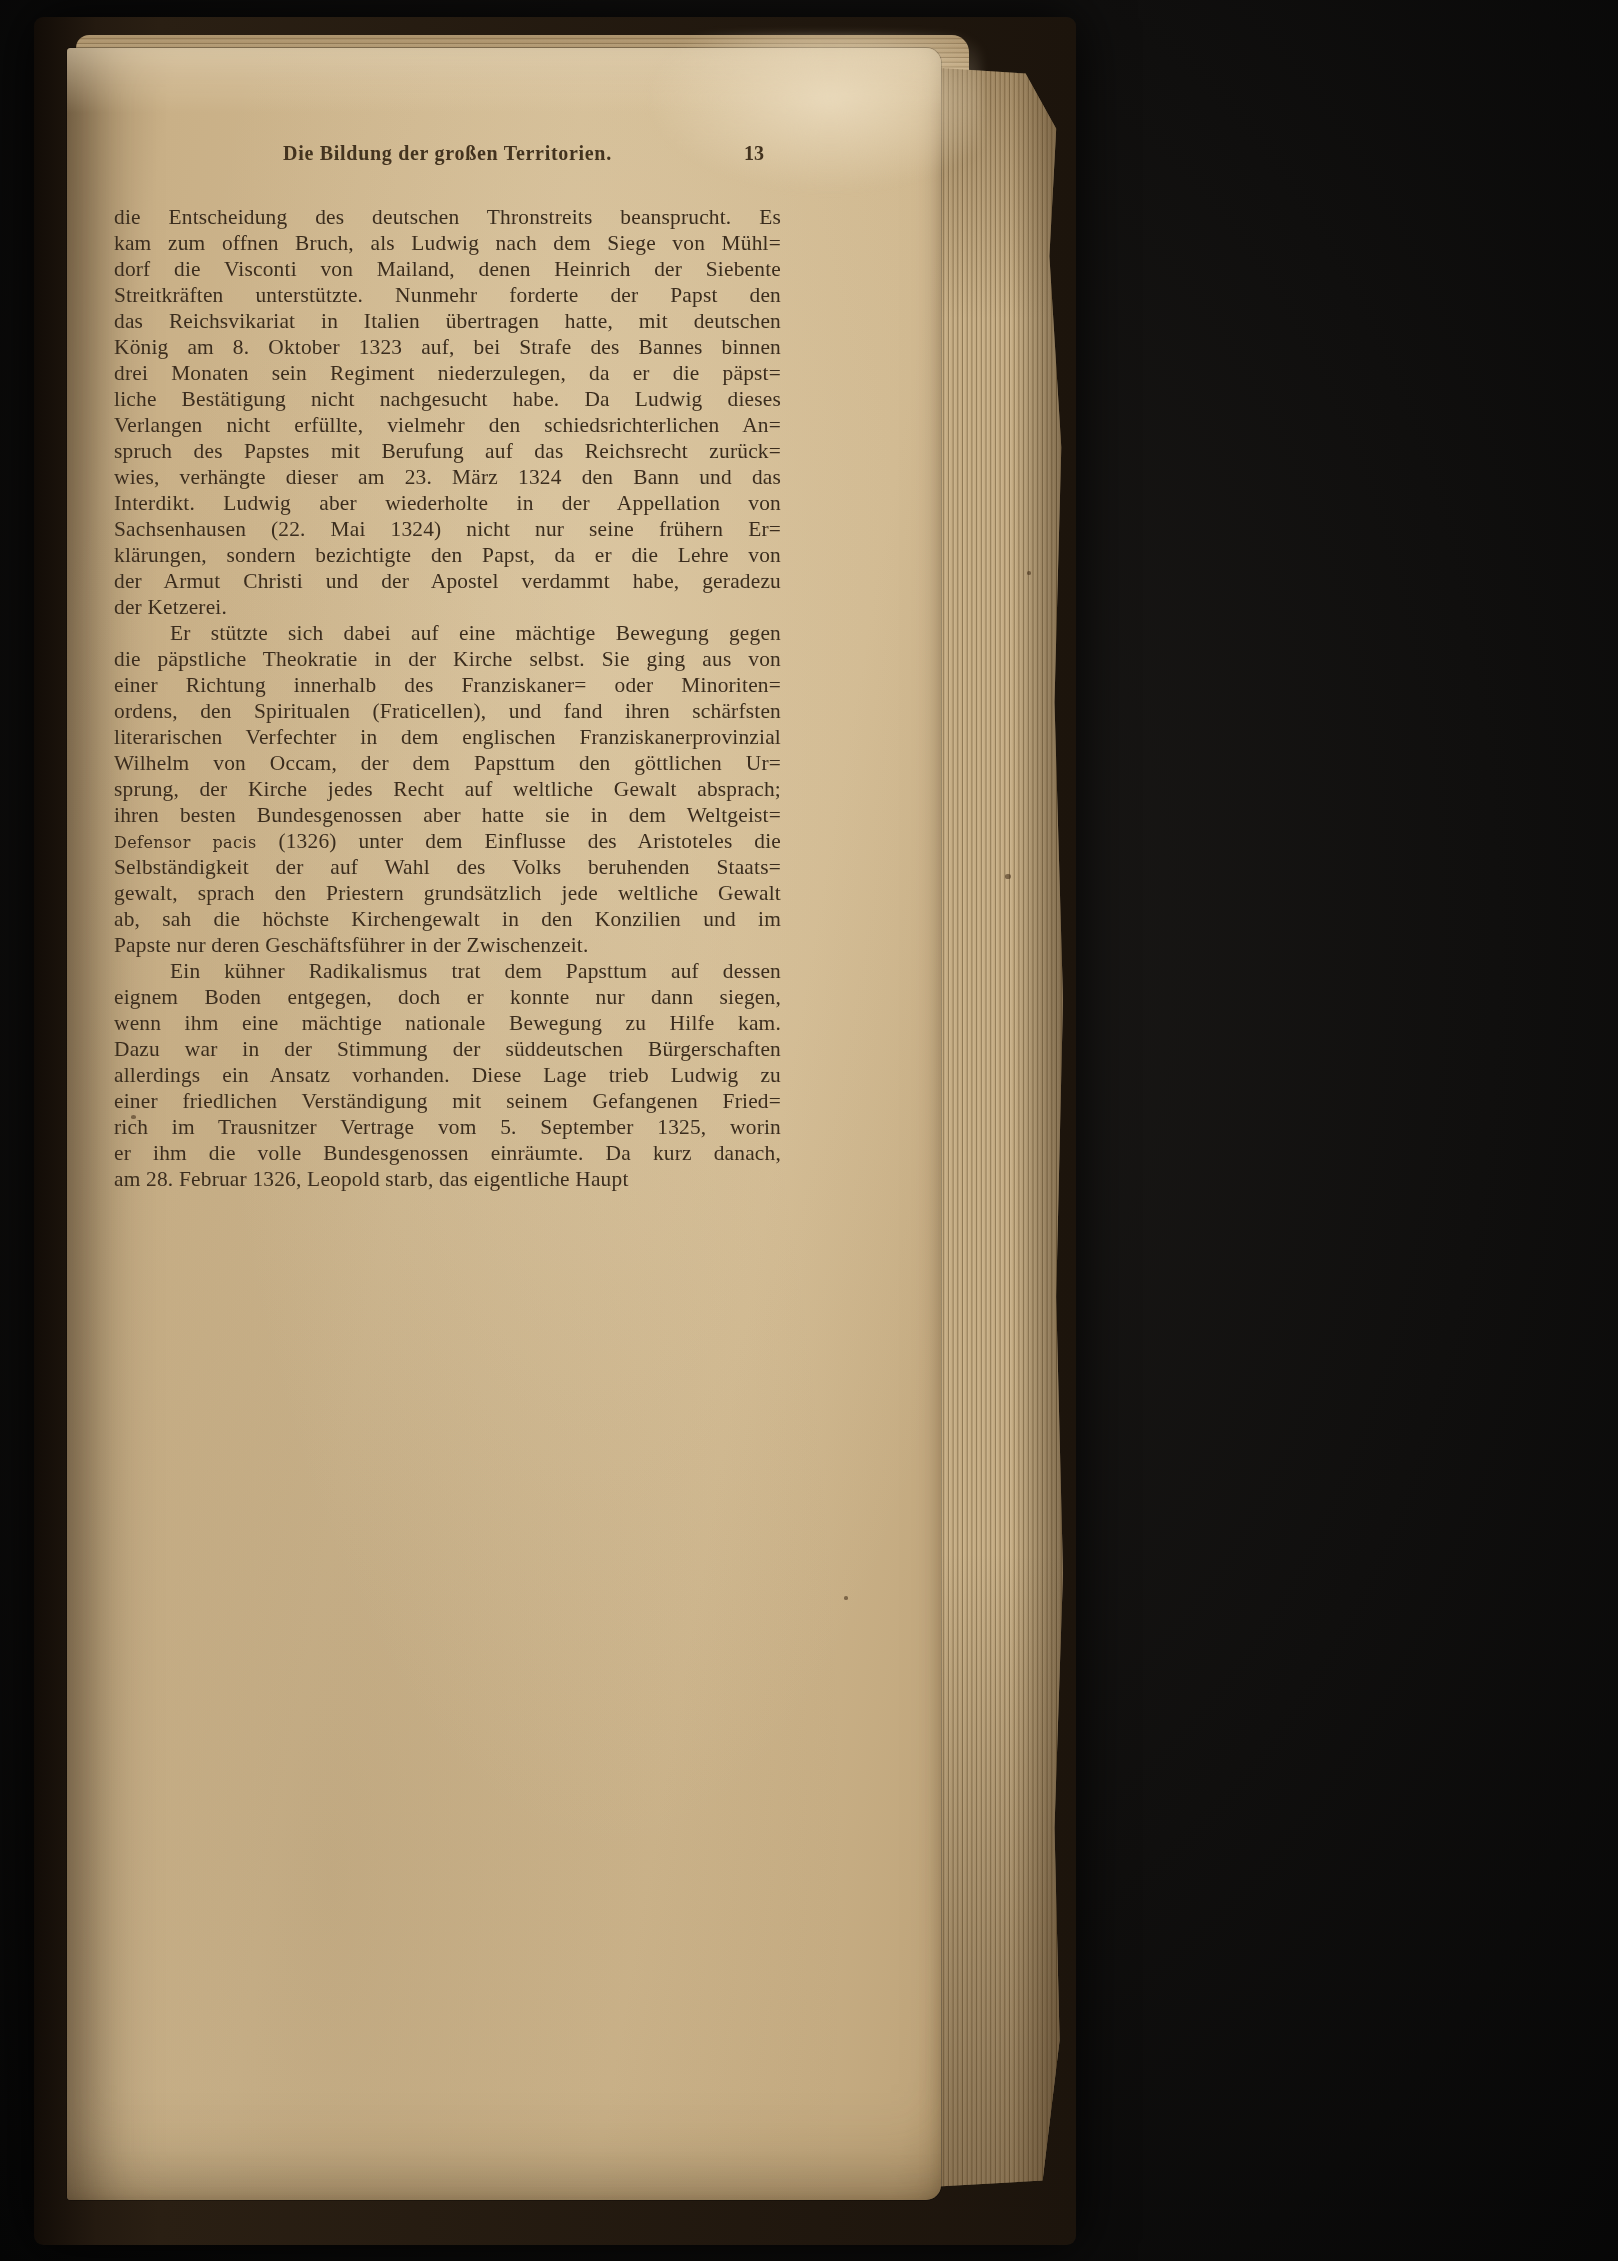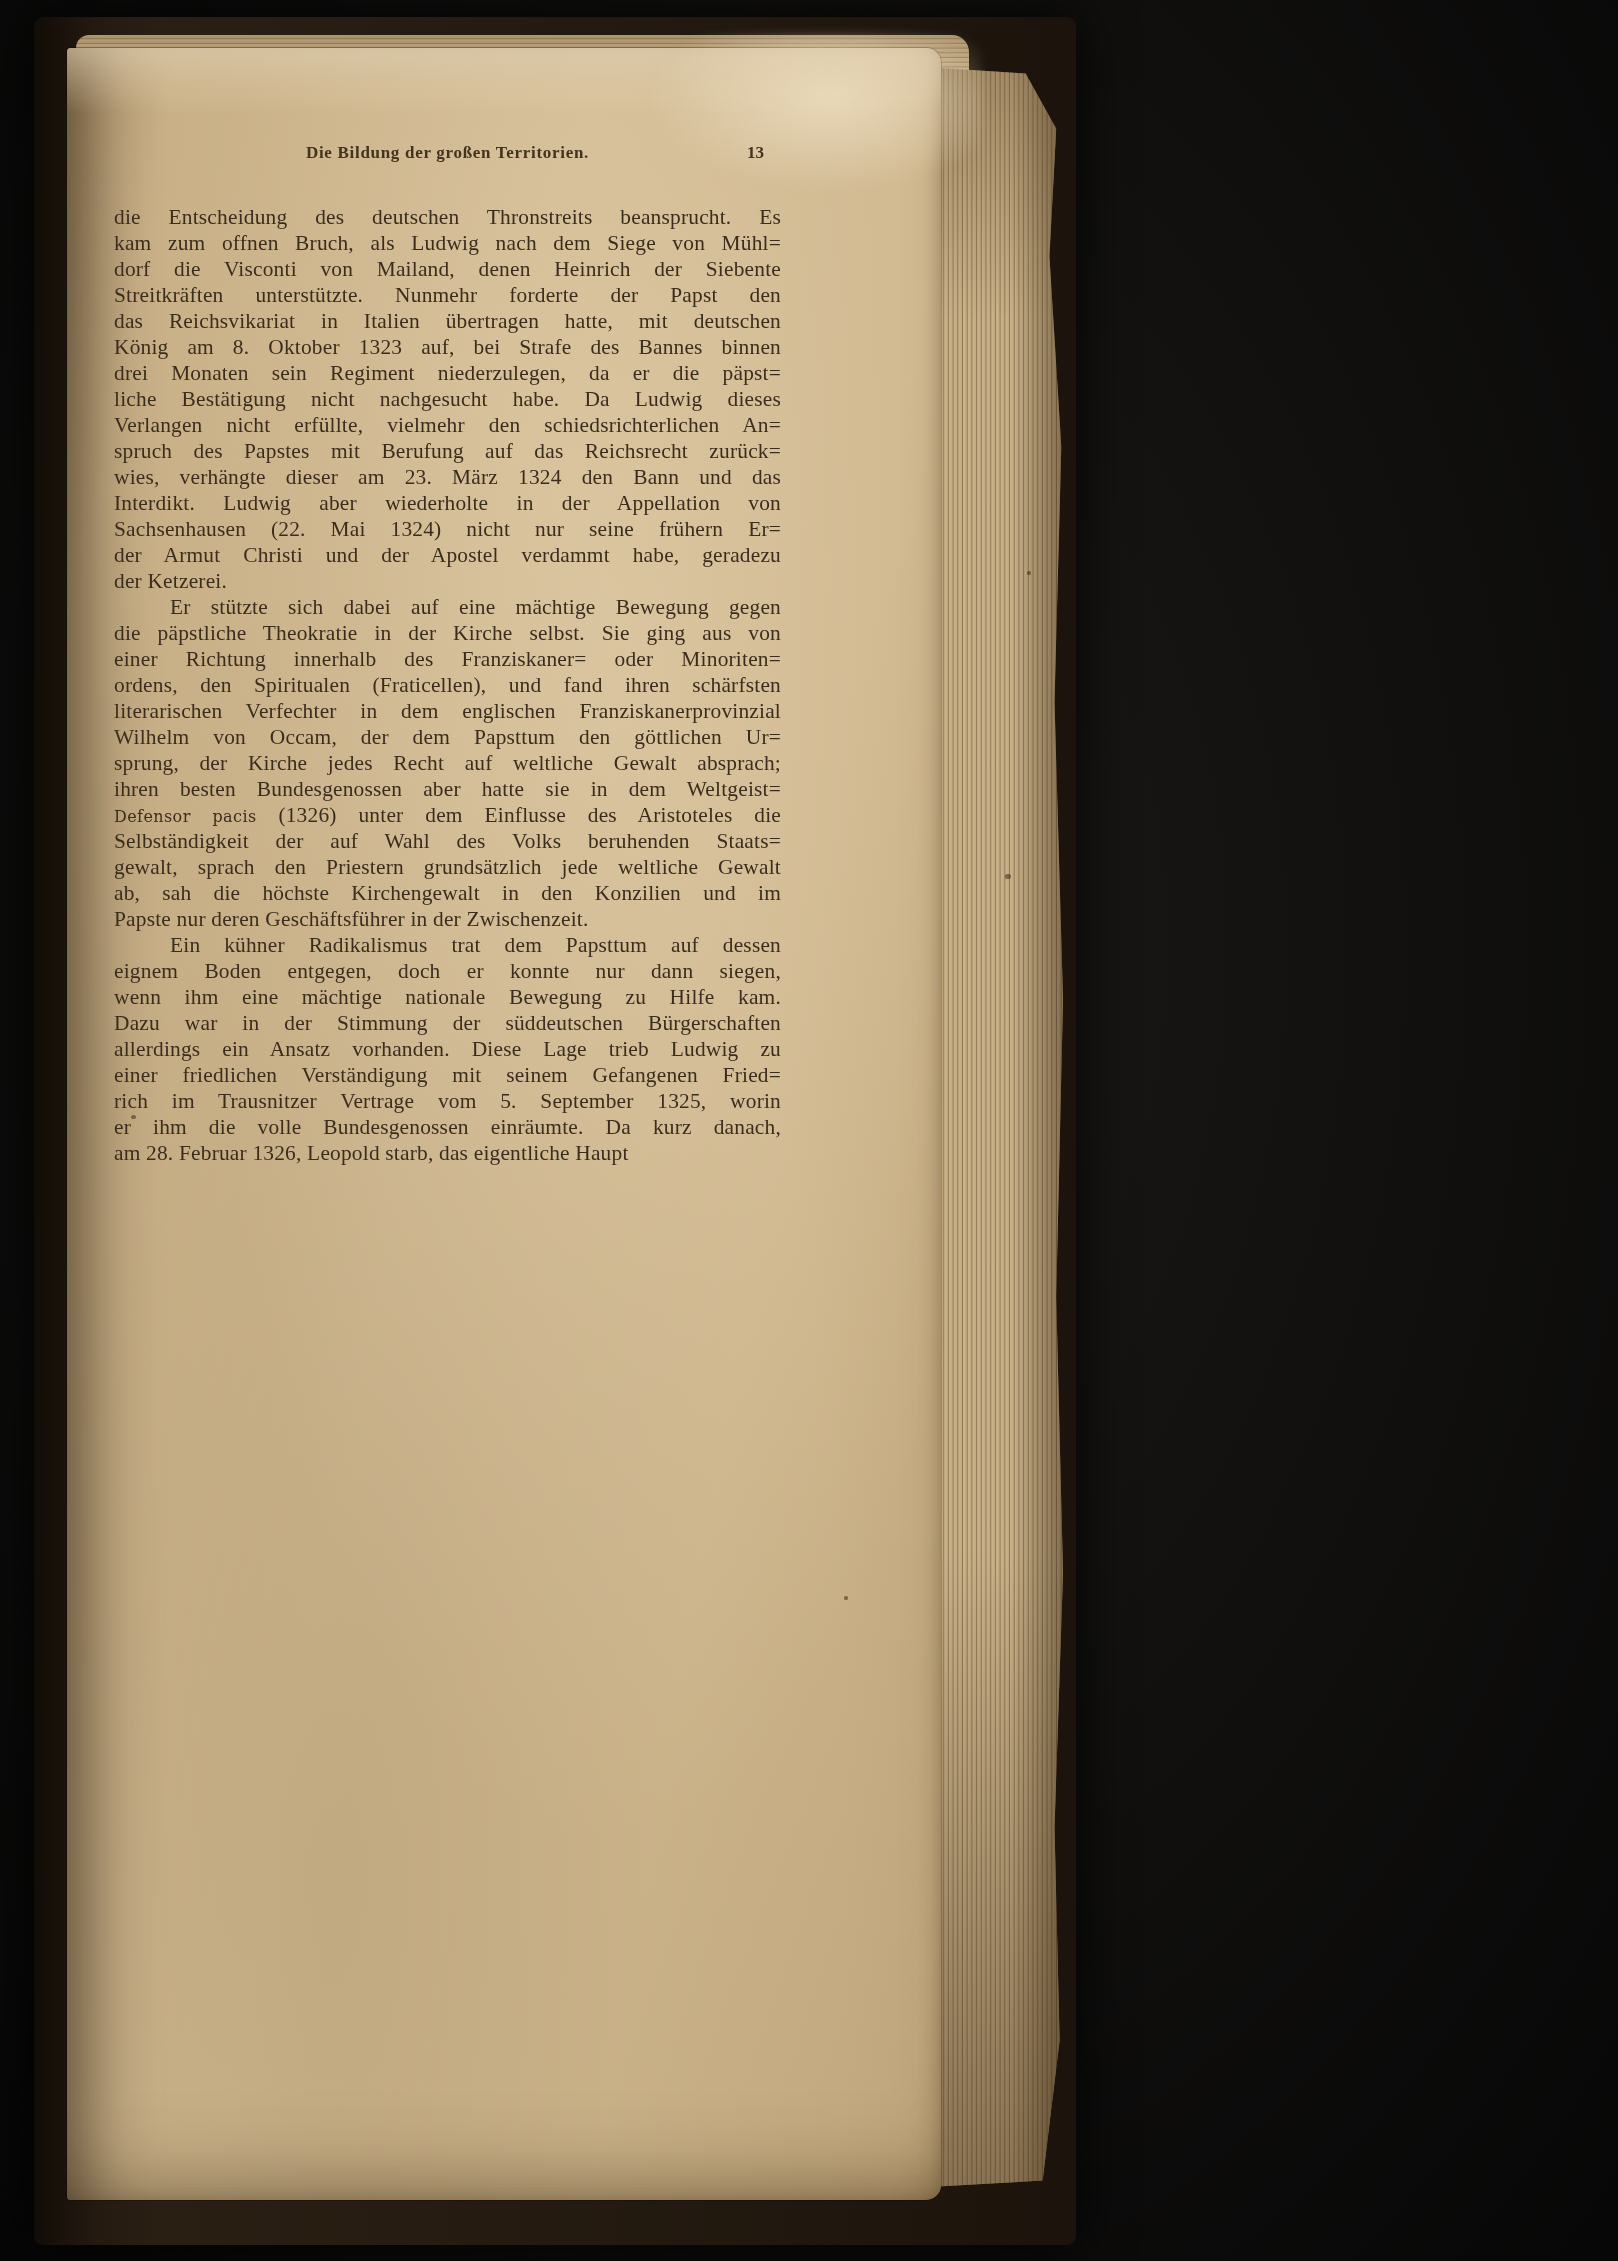--- a/index.html
+++ b/index.html
@@ -84,21 +84,21 @@
     position: absolute;
     left: 47px; top: 91px;
     width: 667px;
     color: #3a2c1d;
     z-index: 4;
   }
   .page-header {
     position: relative;
     height: 28px;
     margin-bottom: 37px;
-    font-size: 17px;
+    font-size: 20px;
     line-height: 28px;
   }
   .running-title {
     text-align: center;
     letter-spacing: 0.7px;
     font-weight: bold;
     color: #43331f;
   }
   .page-number {
     position: absolute;
@@ -153,20 +153,21 @@
             <div class="line">Streitkräften unterstützte. Nunmehr forderte der Papst den</div>
             <div class="line">das Reichsvikariat in Italien übertragen hatte, mit deutschen</div>
             <div class="line">König am 8. Oktober 1323 auf, bei Strafe des Bannes binnen</div>
             <div class="line">drei Monaten sein Regiment niederzulegen, da er die päpst=</div>
             <div class="line">liche Bestätigung nicht nachgesucht habe. Da Ludwig dieses</div>
             <div class="line">Verlangen nicht erfüllte, vielmehr den schiedsrichterlichen An=</div>
             <div class="line">spruch des Papstes mit Berufung auf das Reichsrecht zurück=</div>
             <div class="line">wies, verhängte dieser am 23. März 1324 den Bann und das</div>
             <div class="line">Interdikt. Ludwig aber wiederholte in der Appellation von</div>
             <div class="line">Sachsenhausen (22. Mai 1324) nicht nur seine frühern Er=</div>
+            <div class="line">klärungen, sondern bezichtigte den Papst, da er die Lehre von</div>
             <div class="line">der Armut Christi und der Apostel verdammt habe, geradezu</div>
             <div class="line end">der Ketzerei.</div>
           </div>
           <div class="para indent">
             <div class="line">Er stützte sich dabei auf eine mächtige Bewegung gegen</div>
             <div class="line">die päpstliche Theokratie in der Kirche selbst. Sie ging aus von</div>
             <div class="line">einer Richtung innerhalb des Franziskaner= oder Minoriten=</div>
             <div class="line">ordens, den Spiritualen (Fraticellen), und fand ihren schärfsten</div>
             <div class="line">literarischen Verfechter in dem englischen Franziskanerprovinzial</div>
             <div class="line">Wilhelm von Occam, der dem Papsttum den göttlichen Ur=</div>

